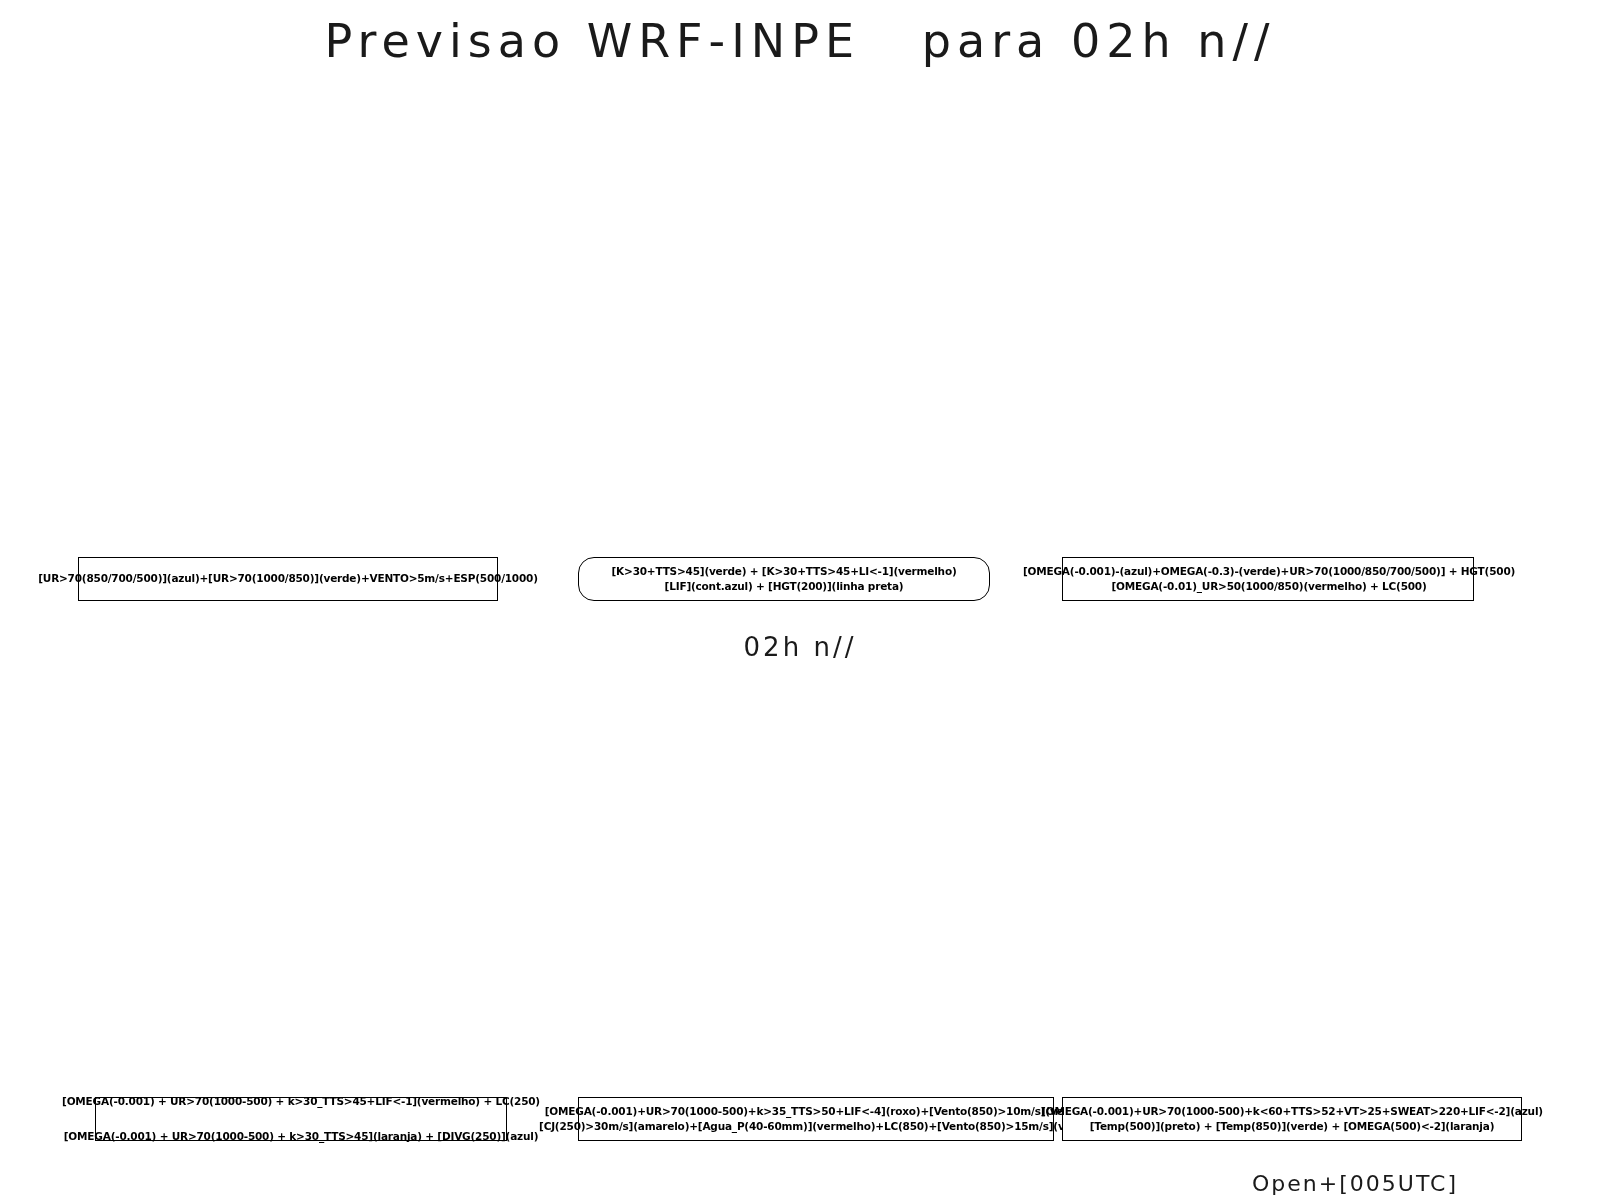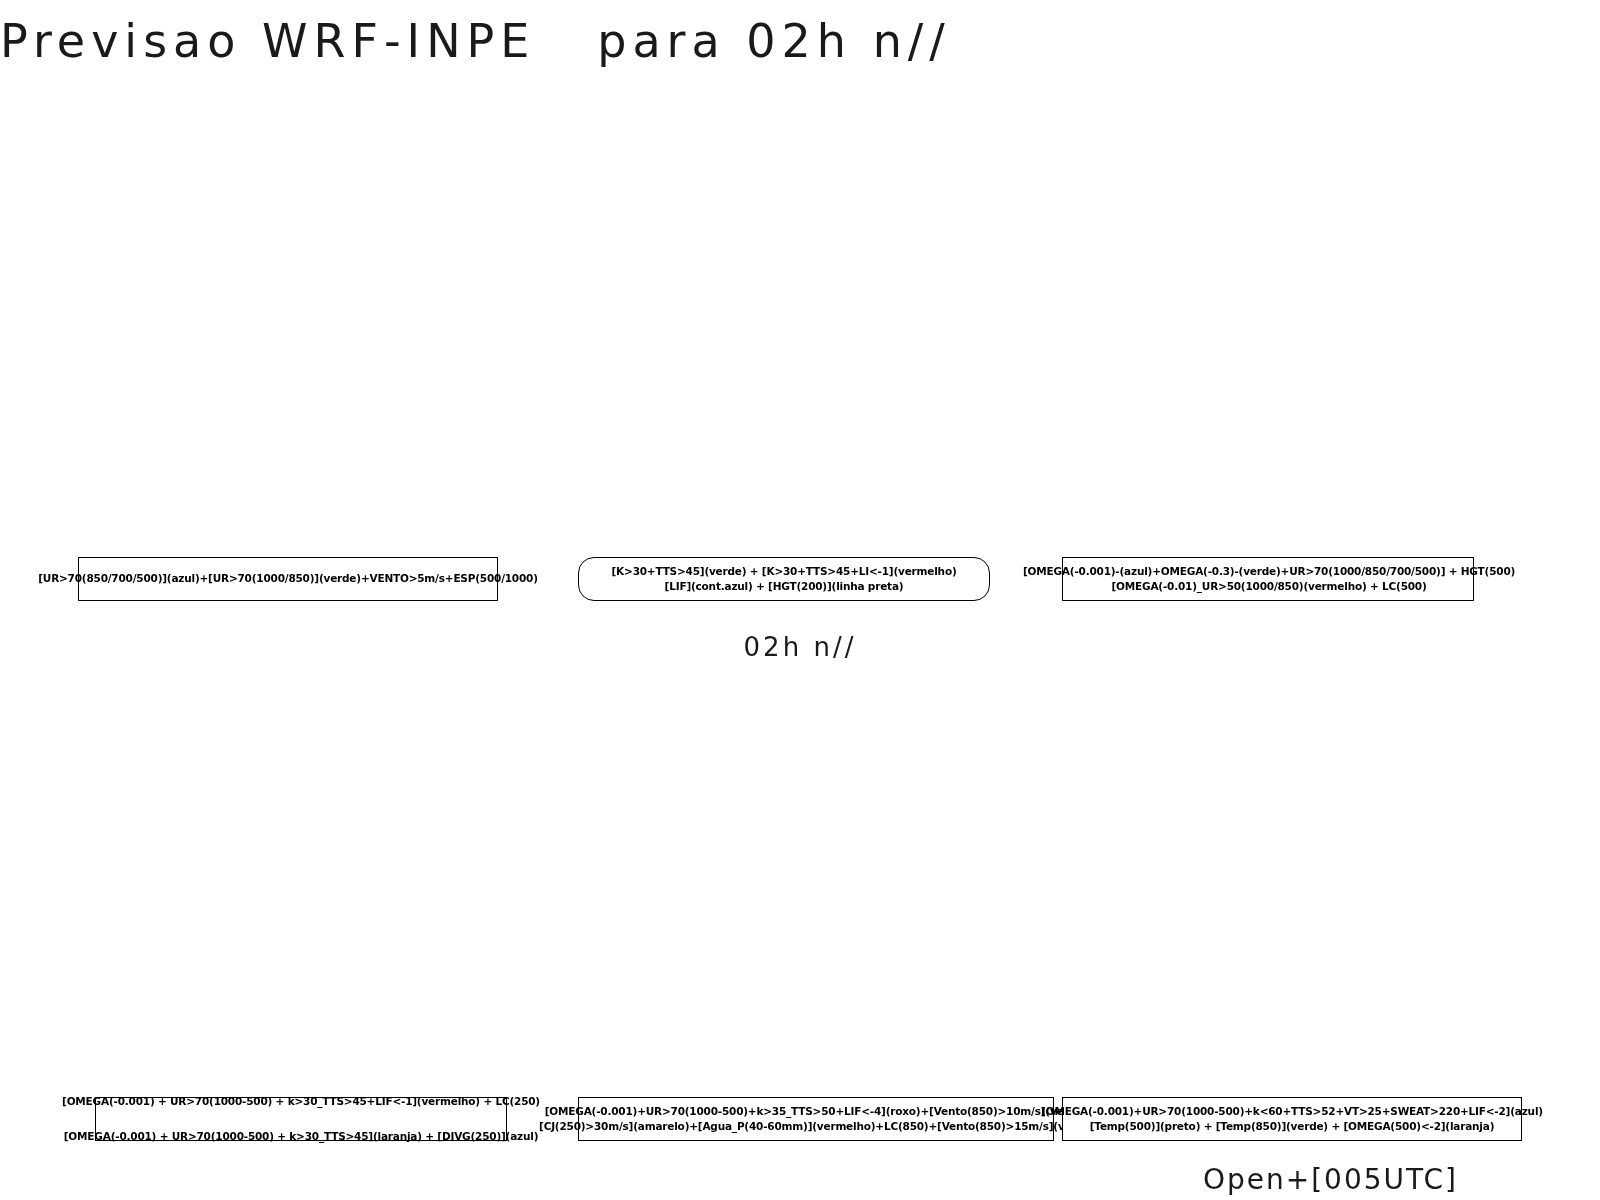--- a/index.html
+++ b/index.html
@@ -15,20 +15,21 @@
     color: #000000;
     overflow: hidden;
   }
 
   
   .main-title {
     position: absolute;
     top: 14px;
     left: 0;
     width: 1600px;
+    text-align: center;
     font-family: "DejaVu Sans", sans-serif;
     font-size: 46px;
     font-weight: 400;
     letter-spacing: 6px;
     color: #1a1a1a;
     white-space: pre;
   }
 
   
   .mid-subtitle {
@@ -41,21 +42,21 @@
     letter-spacing: 3px;
     color: #1a1a1a;
     white-space: pre;
   }
 
   
   .footer-label {
     position: absolute;
     bottom: 4px;
     right: 142px;
-    font-size: 28px;
+    font-size: 22px;
     letter-spacing: 2px;
     color: #1a1a1a;
     white-space: pre;
   }
 
   
   .legend-box {
     position: absolute;
     box-sizing: border-box;
     border: 1.6px solid #000000;

